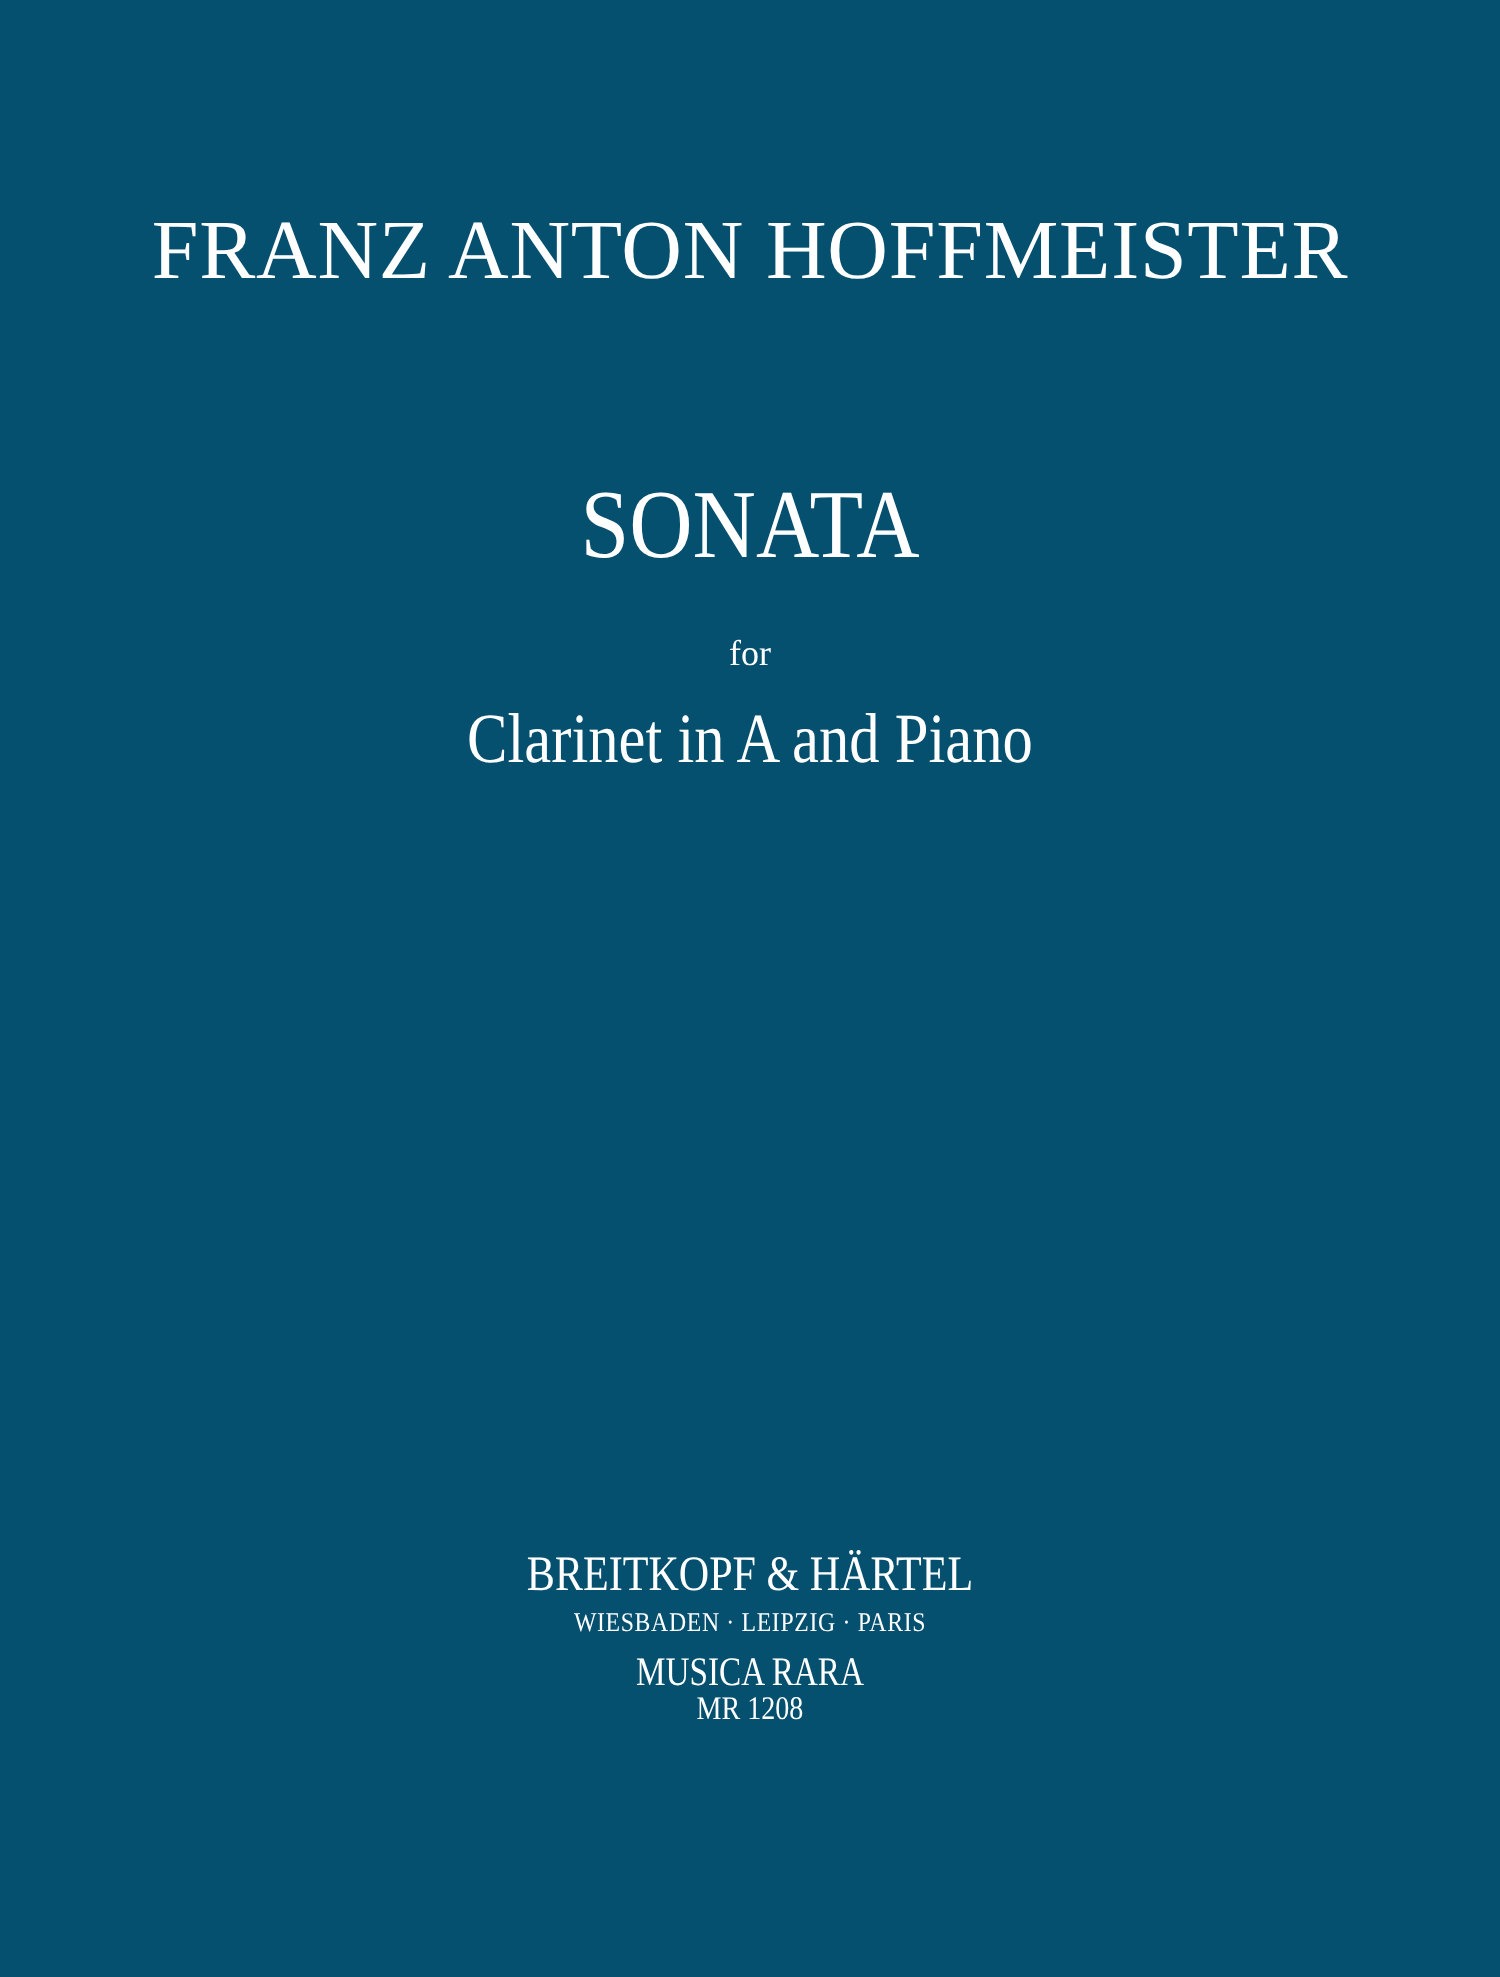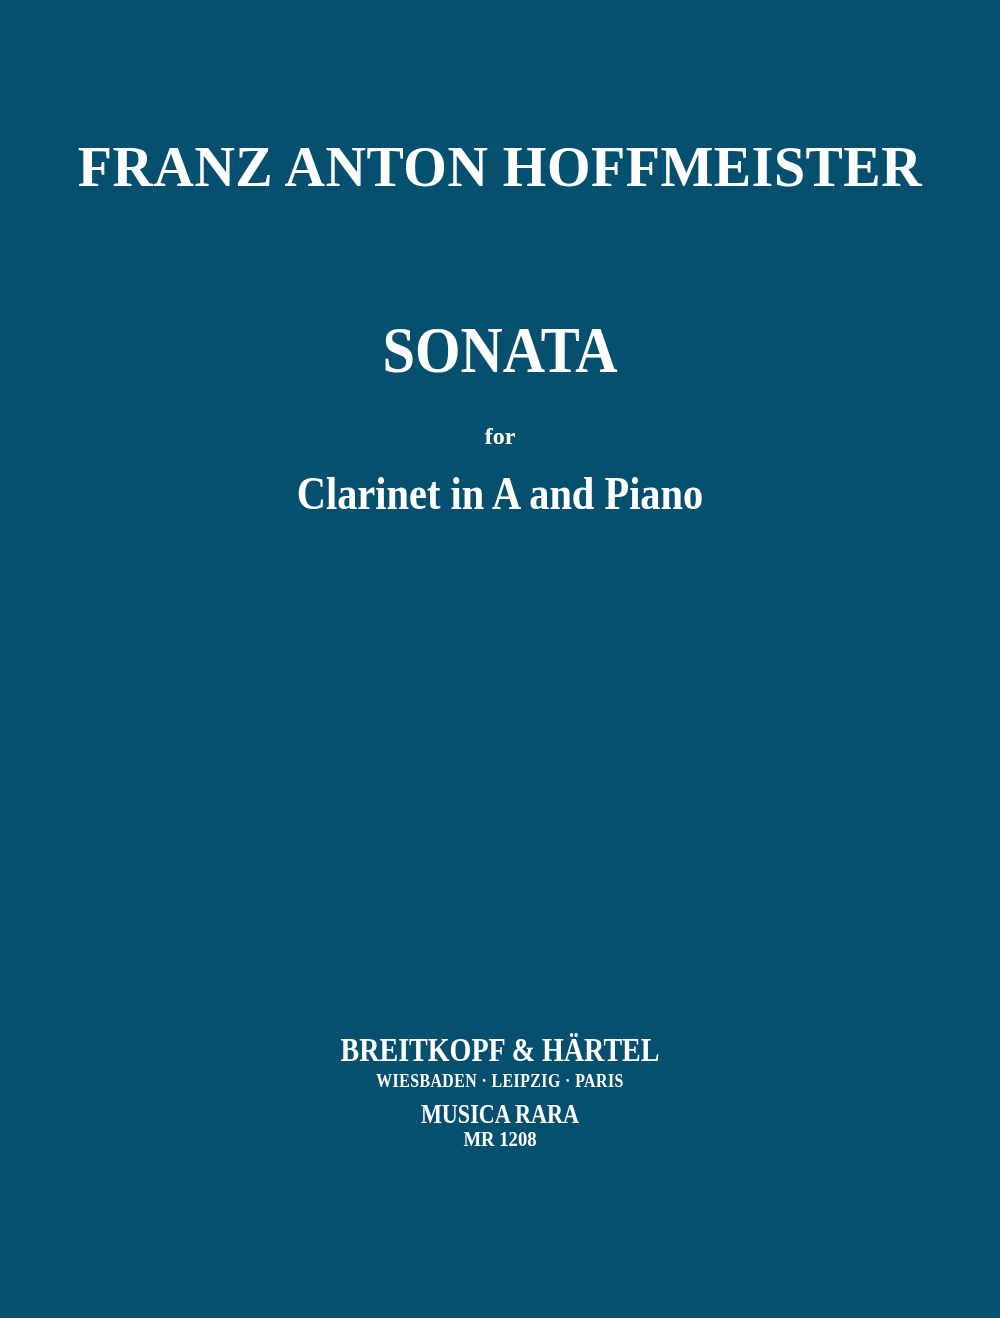--- a/index.html
+++ b/index.html
@@ -14,21 +14,20 @@
   }
   body {
     background: var(--background, #05506f);
     font-family: "Liberation Serif", "DejaVu Serif", serif;
     color: var(--text, #ffffff);
   }
   .cover {
     position: relative;
     width: 1000px;
     height: 1318px;
-    font-weight: bold;
   }
   .line {
     position: absolute;
     left: 0;
     width: 100%;
     text-align: center;
     line-height: 1;
     white-space: nowrap;
     color: var(--text, #ffffff);
   }

